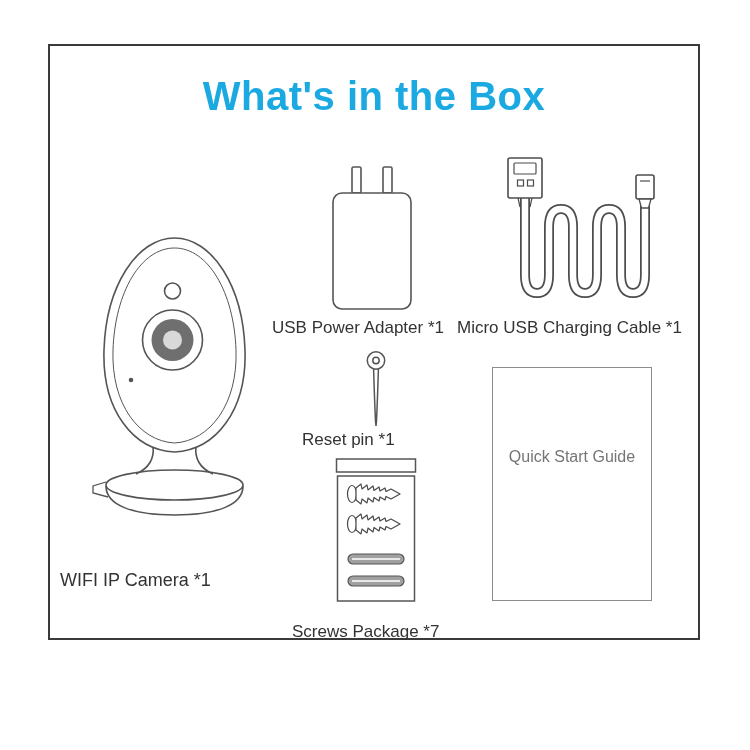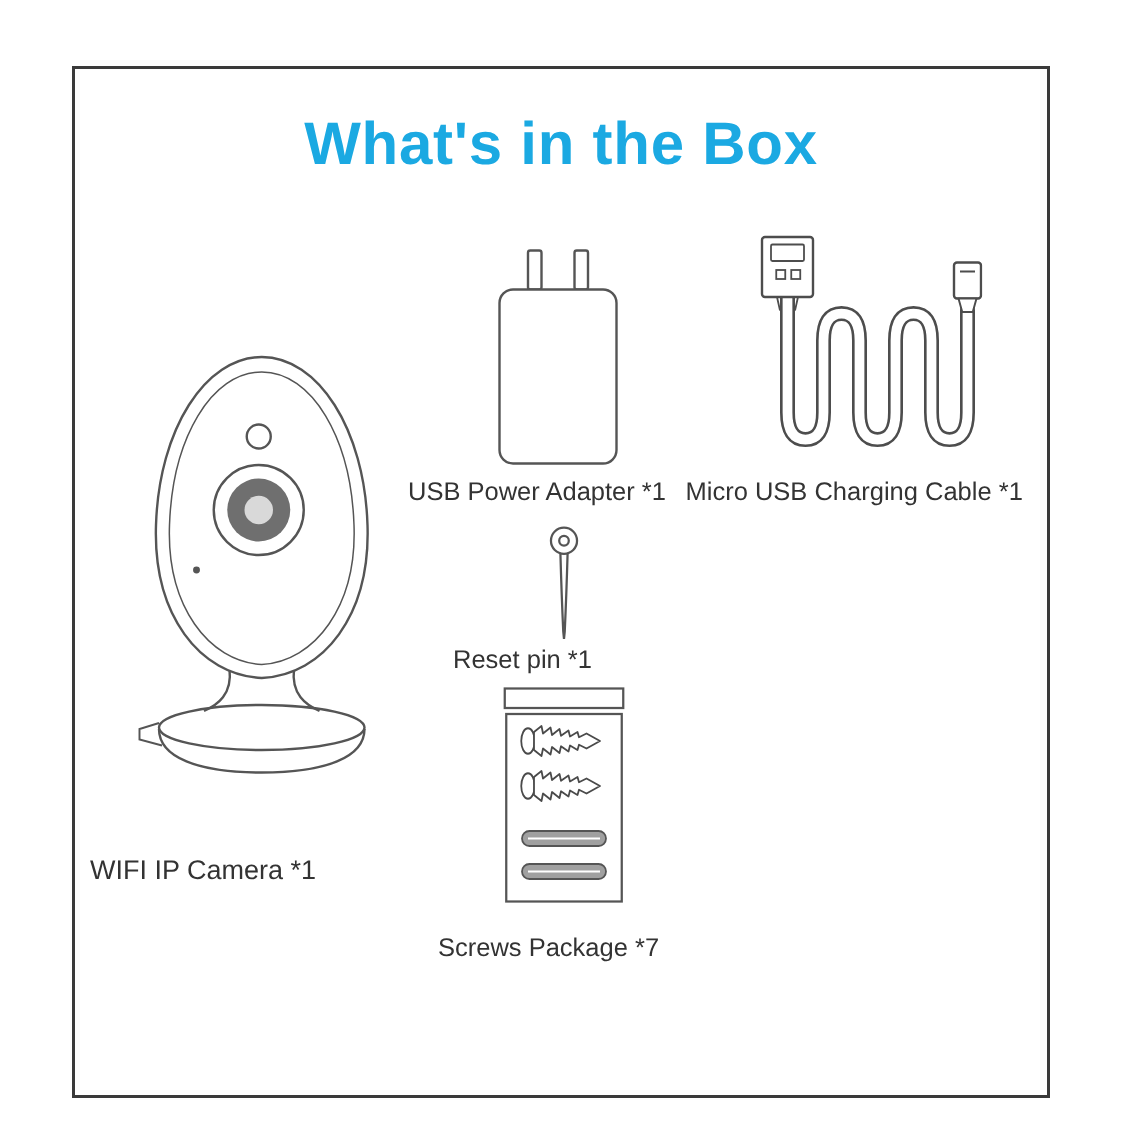--- a/index.html
+++ b/index.html
@@ -1,21 +1,21 @@
 <!DOCTYPE html>
 <html><head>
 <meta charset="utf-8">
 <style>
   html, body { margin: 0; padding: 0; background: #ffffff; }
   body {
     width: 750px; height: 750px; position: relative; overflow: hidden;
     font-family: "Liberation Sans", sans-serif;
   }
   .frame {
-    position: absolute; left: 48px; top: 44px; width: 652px; height: 688px;
+    position: absolute; left: 48px; top: 44px; width: 652px; height: 596px;
     border: 2px solid #3a3a3a; box-sizing: border-box; background: #fff;
   }
   .title {
     position: absolute; left: 0; right: 0; top: 28px;
     text-align: center; font-size: 40px; font-weight: 700;
     color: #1BA9E2; letter-spacing: 0.5px;
   }
   .label {
     position: absolute; text-align: left; font-size: 17px; color: #333;
     white-space: nowrap;
@@ -118,14 +118,17 @@
       </g>
       <g fill="#a0a0a0" stroke="#555" stroke-width="1.2">
         <rect x="16" y="97" width="56" height="10" rx="5"></rect>
         <rect x="16" y="119" width="56" height="10" rx="5"></rect>
       </g>
       <path d="M20,102 H68 M20,124 H68" stroke="#fff" stroke-width="1.4" fill="none"></path>
     </svg>
   </div>
   <div class="label" style="left:242px; top:576px; width:165px;">Screws Package  *7</div>
 
+  <div class="guide-box">
+    <div class="cover-text">Quick Start Guide</div>
+  </div>
 
 </div>
 
 </body></html>

